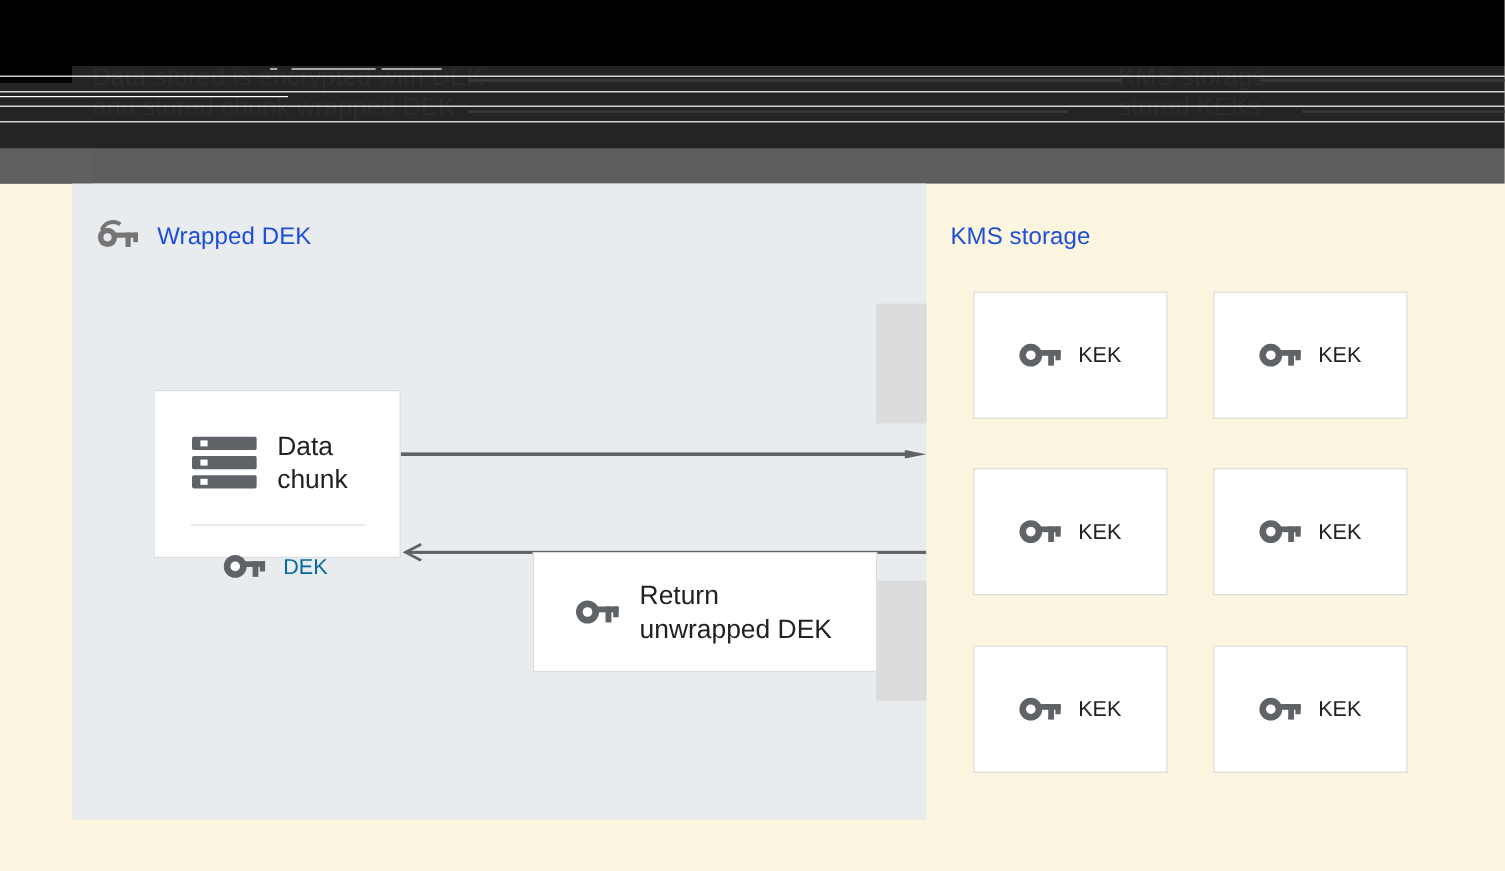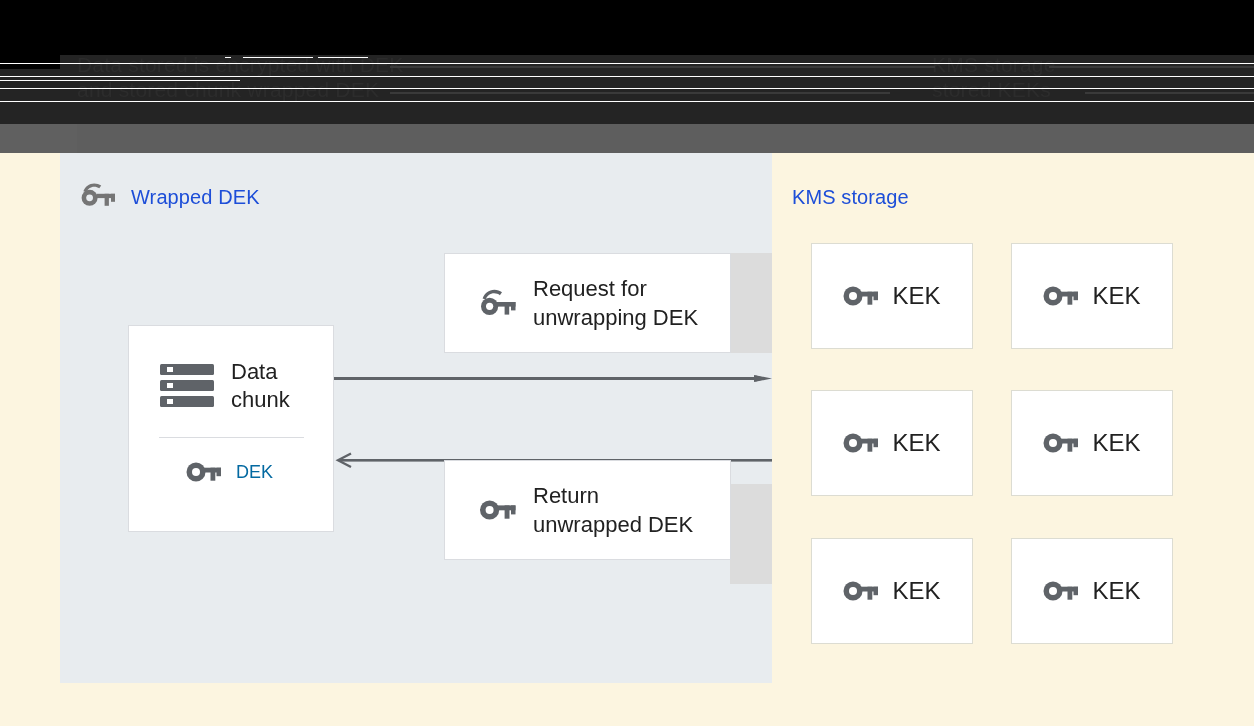--- a/index.html
+++ b/index.html
@@ -92,21 +92,21 @@
   
   .key-ico { display: inline-block; position: relative; }
   .key-ico svg { display: block; }
 
   .hdr-key { position: absolute; left: 79px; top: 182px; }
 
   
   .card-data {
     position: absolute;
     left: 128px; top: 325px;
-    width: 206px; height: 207px;
+    width: 206px; height: 140px;
     background: #ffffff;
     border: 1px solid #dadce0;
   }
   .card-data-top {
     position: absolute;
     left: 31px; top: 32px;
     display: flex;
     align-items: center;
     gap: 17px;
   }
@@ -183,21 +183,21 @@
     position: absolute;
     width: 162px; height: 106px;
     background: #ffffff;
     border: 1px solid #dcdcd2;
     display: flex;
     align-items: center;
     justify-content: center;
     gap: 14px;
   }
   .kek-label {
-    font-size: 24px;
+    font-size: 18px;
     color: #212121;
   }
 
   .kek-c1 { left: 811px; }
   .kek-c2 { left: 1011px; }
   .kek-r1 { top: 243px; }
   .kek-r2 { top: 390px; }
   .kek-r3 { top: 538px; }
 </style>
 </head>
@@ -273,36 +273,20 @@
           <rect x="17" y="6.7" width="18" height="4.8" fill="#5f6368"></rect>
           <rect x="24.5" y="6.7" width="4.8" height="13" fill="#5f6368"></rect>
           <rect x="30.5" y="6.7" width="4.5" height="8.5" fill="#5f6368"></rect>
         </svg>
       </span>
       <span class="card-dek-label">DEK</span>
     </div>
   </div>
 
   <div class="msg-tail msg-request-tail"></div>
-  <div class="msg-box msg-request">
-    <div class="msg-inner">
-      <span class="key-ico">
-        <svg width="37" height="30" viewBox="0 0 37 30">
-          <path fill="#5f6368" d="M3.6 10.5C5.2 5.3 9.9 1.7 15.4 1.7c2.9 0 5.5 1 7.6 2.6l-2.1 2.9c-1.6-1.2-3.6-1.9-5.7-1.9-4 0-7.4 2.6-8.5 6.2l-3.1-1z"></path>
-          <circle cx="10.6" cy="18.3" r="8.6" fill="#5f6368"></circle>
-          <circle cx="10.6" cy="18.3" r="3.6" fill="#ffffff"></circle>
-          <rect x="17.8" y="14" width="18.7" height="4.6" fill="#5f6368"></rect>
-          <rect x="25.6" y="14" width="4.6" height="12.6" fill="#5f6368"></rect>
-          <rect x="32" y="14" width="4.5" height="8.4" fill="#5f6368"></rect>
-        </svg>
-      </span>
-      <div class="msg-label">Request for
-unwrapping DEK</div>
-    </div>
-  </div>
 
   <svg class="arrow-right" viewBox="0 0 438 7">
     <rect x="0" y="2" width="424" height="3" fill="#5f6368"></rect>
     <path d="M420 0 L438 3.5 L420 7 L426 3.5 Z" fill="#5f6368"></path>
     <path d="M420 0 L433 3.5 L420 7 Z" fill="#5f6368"></path>
   </svg>
 
   <svg class="arrow-left" viewBox="0 0 438 16">
     <rect x="6" y="7" width="432" height="2.6" fill="#5f6368"></rect>
     <path d="M17 1.5 L4 8.3 L17 15" stroke="#5f6368" stroke-width="2.3" fill="none"></path>

